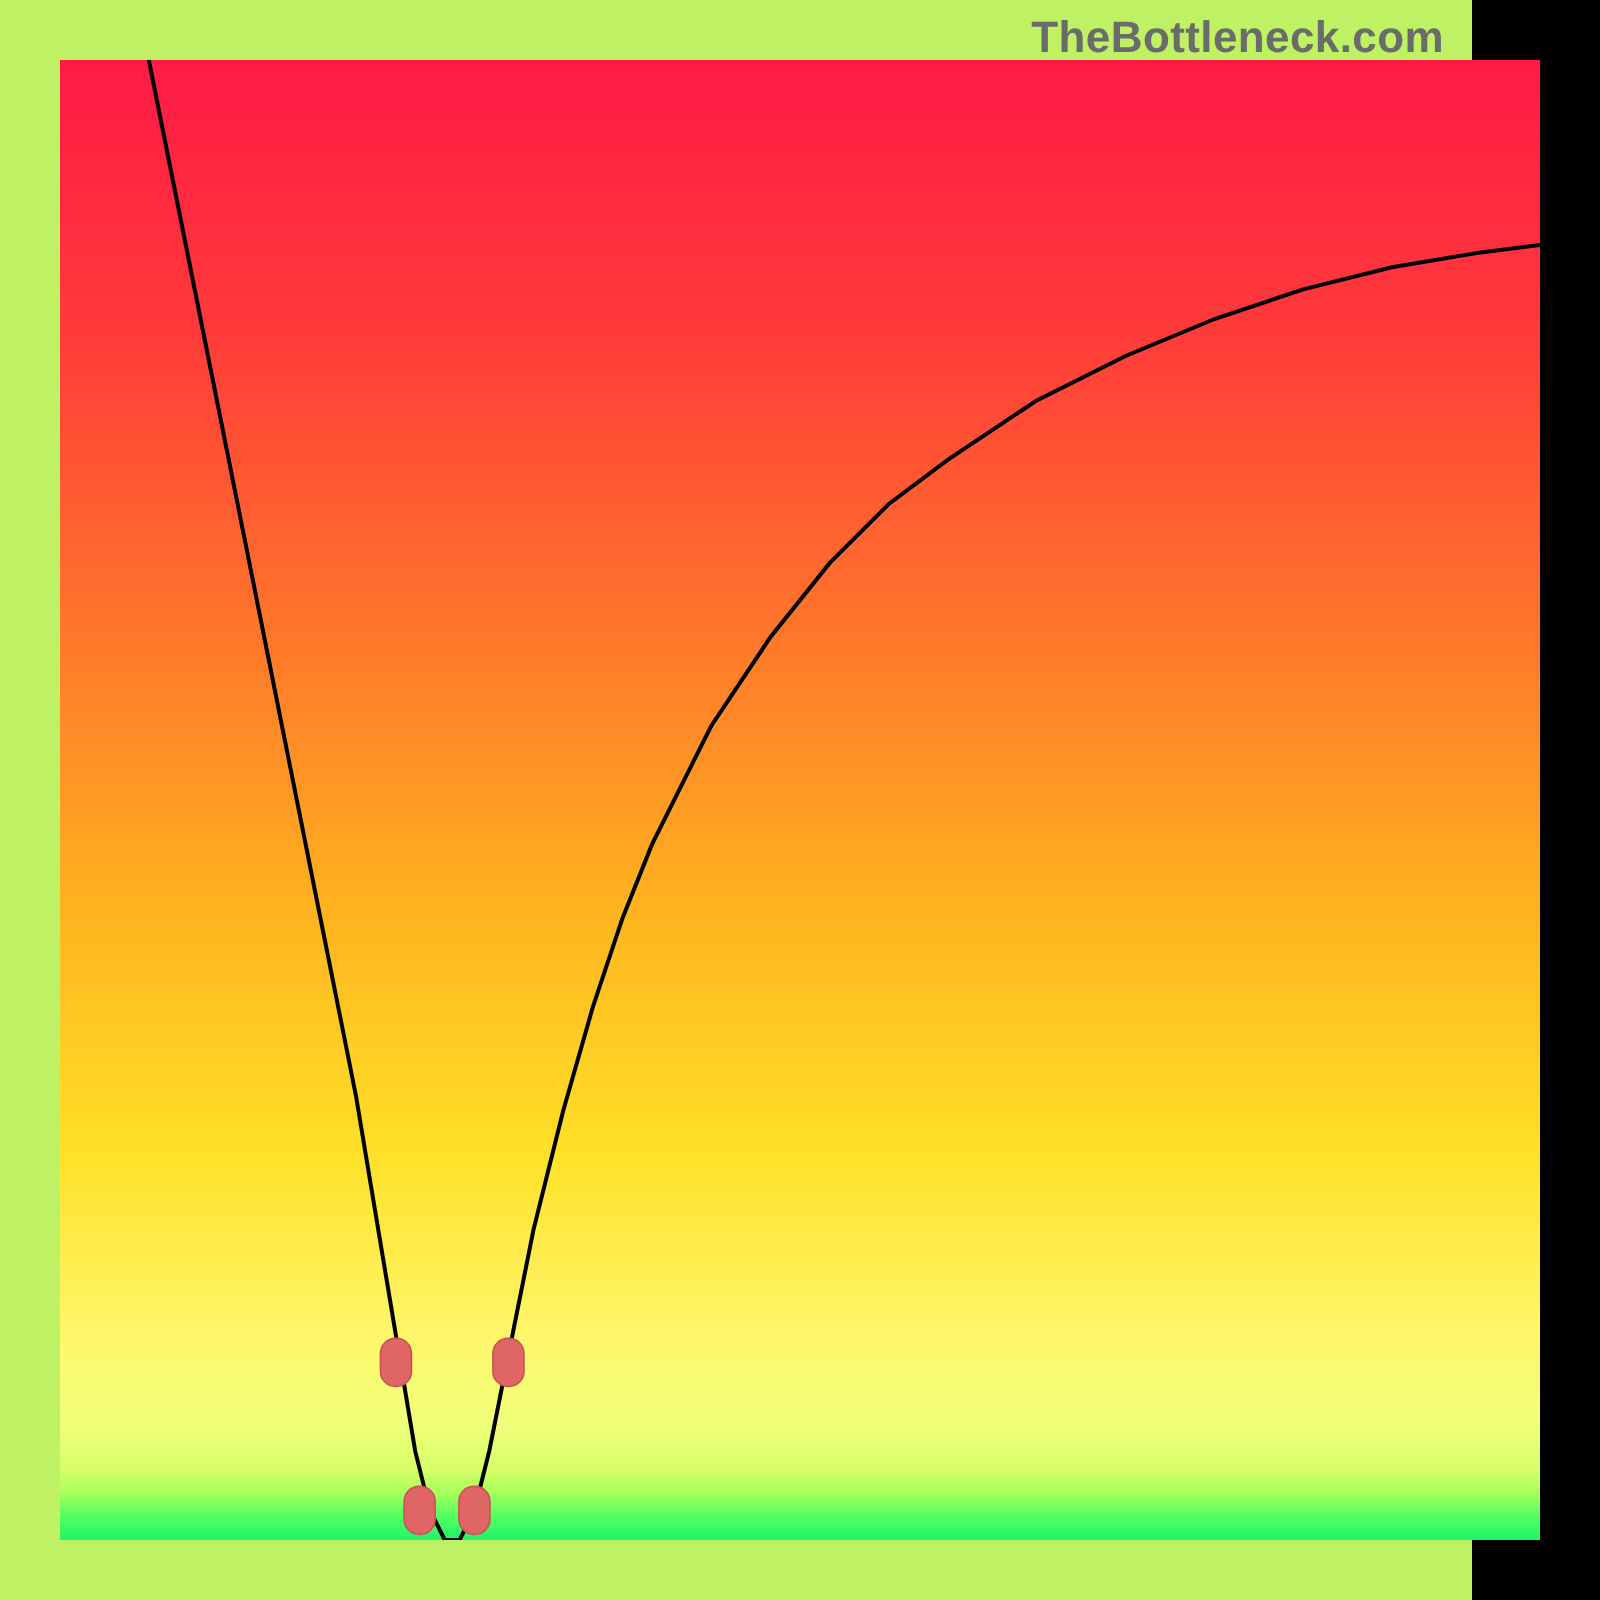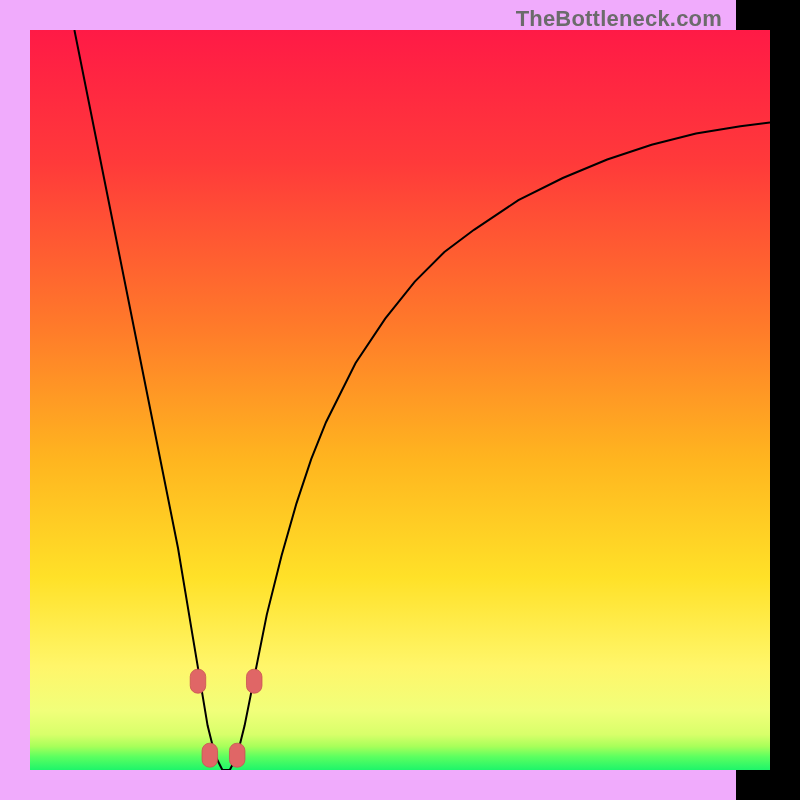--- a/index.html
+++ b/index.html
@@ -8,21 +8,21 @@
     width: 800px;
     height: 800px;
     background: #000000;
     overflow: hidden;
     font-family: Arial, Helvetica, sans-serif;
   }
   .frame {
     position: relative;
     width: 736px;
     height: 800px;
-    background: #f0abfc;
+    background: #bef264;
   }
   .watermark {
     position: absolute;
     top: 6px;
     right: 14px;
     color: #6b6b6b;
     font-size: 22px;
     font-weight: 600;
     letter-spacing: 0.2px;
     z-index: 10;

